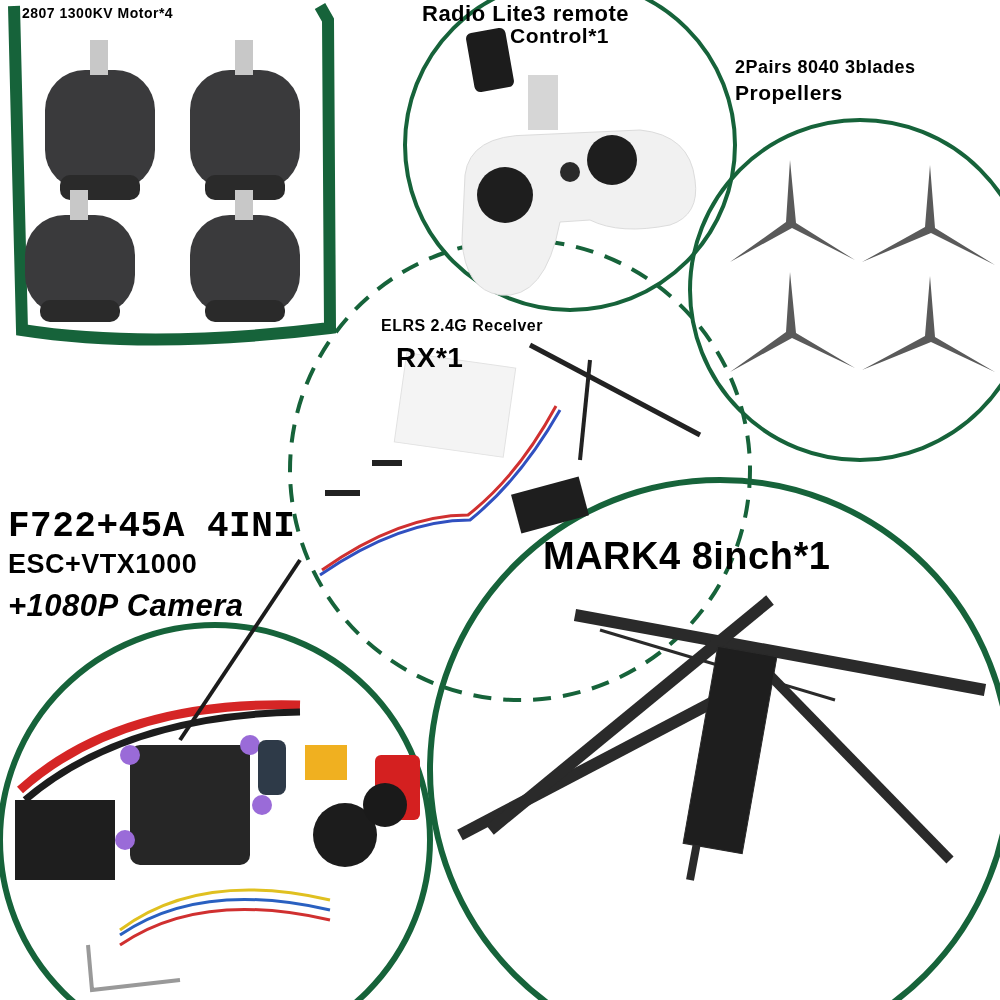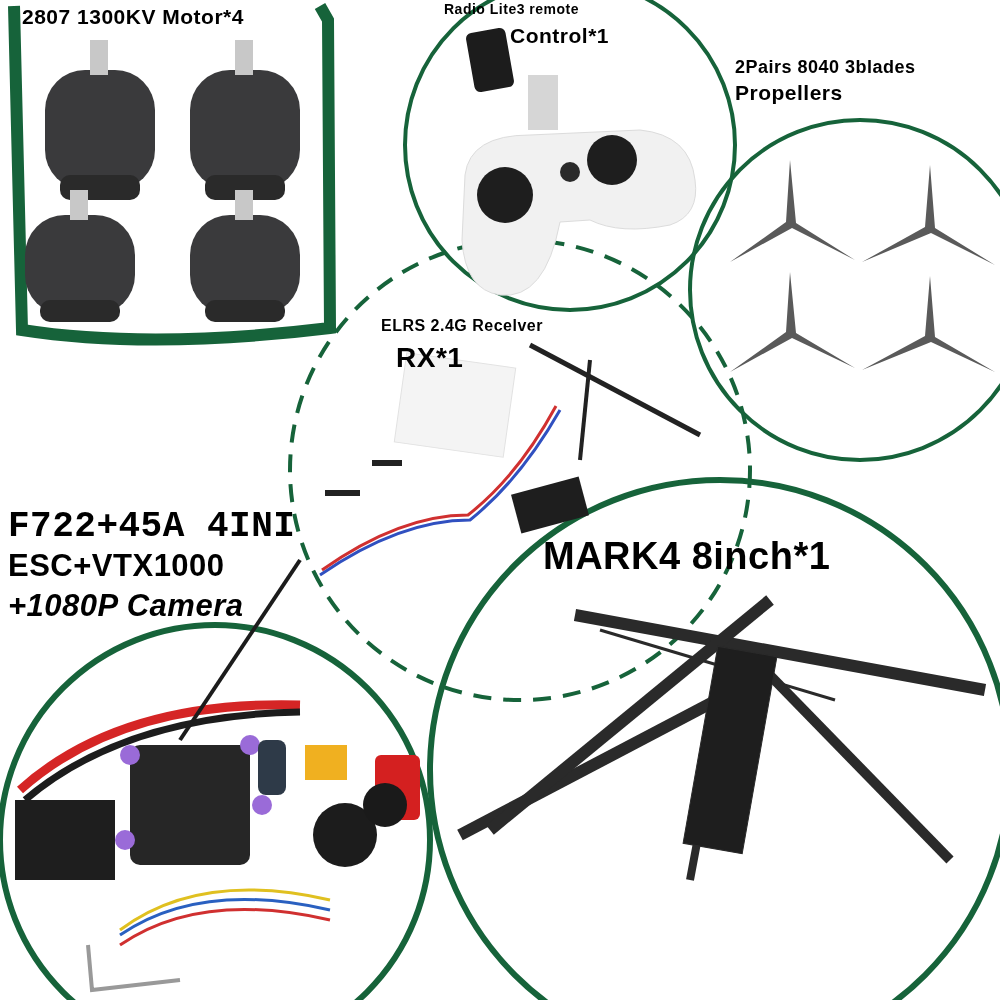--- a/index.html
+++ b/index.html
@@ -108,28 +108,28 @@
     <path d="M575,615 L985,690" stroke-width="12"></path>
     <path d="M600,630 L835,700" stroke-width="3"></path>
     <path d="M460,835 L755,680" stroke-width="12"></path>
     <path d="M755,660 L950,860" stroke-width="10"></path>
     <path d="M490,830 L770,600" stroke-width="12"></path>
     <path d="M690,880 L720,720" stroke-width="8"></path>
     <rect x="700" y="650" width="60" height="200" fill="#1e1e1e" transform="rotate(10 730 750)"></rect>
   </g>
 </svg>
 
-<div class="label" style="left:22px; top:6px; font-size:21px;">2807 1300KV Motor*4</div>
+<div class="label" style="left:22px; top:6px; font-size:14px;">2807 1300KV Motor*4</div>
 
-<div class="label" style="left:422px; top:2px; font-size:14px;margin-left:22px;">Radio Lite3 remote</div>
+<div class="label" style="left:422px; top:2px; font-size:22px;">Radio Lite3 remote</div>
 <div class="label" style="left:510px; top:25px; font-size:21px;text-align:center;">Control*1</div>
 
 <div class="label" style="left:735px; top:58px; font-size:18px;">2Pairs 8040 3blades</div>
 <div class="label" style="left:735px; top:82px; font-size:21px;">Propellers</div>
 
 <div class="label" style="left:381px; top:318px; font-size:16px;">ELRS 2.4G Recelver</div>
 <div class="label" style="left:396px; top:343px; font-size:28px;">RX*1</div>
 
 <div class="label" style="left:8px; top:508px; font-size:36px;font-family:Liberation Mono, monospace;">F722+45A 4INI</div>
-<div class="label" style="left:8px; top:550px; font-size:31px;text-align:right;">ESC+VTX1000</div>
+<div class="label" style="left:8px; top:550px; font-size:27px;text-align:right;">ESC+VTX1000</div>
 <div class="label" style="left:8px; top:590px; font-size:31px;font-style:italic;">+1080P Camera</div>
 
 <div class="label" style="left:543px; top:537px; font-size:38px;">MARK4 8inch*1</div>
 
 </body></html>

